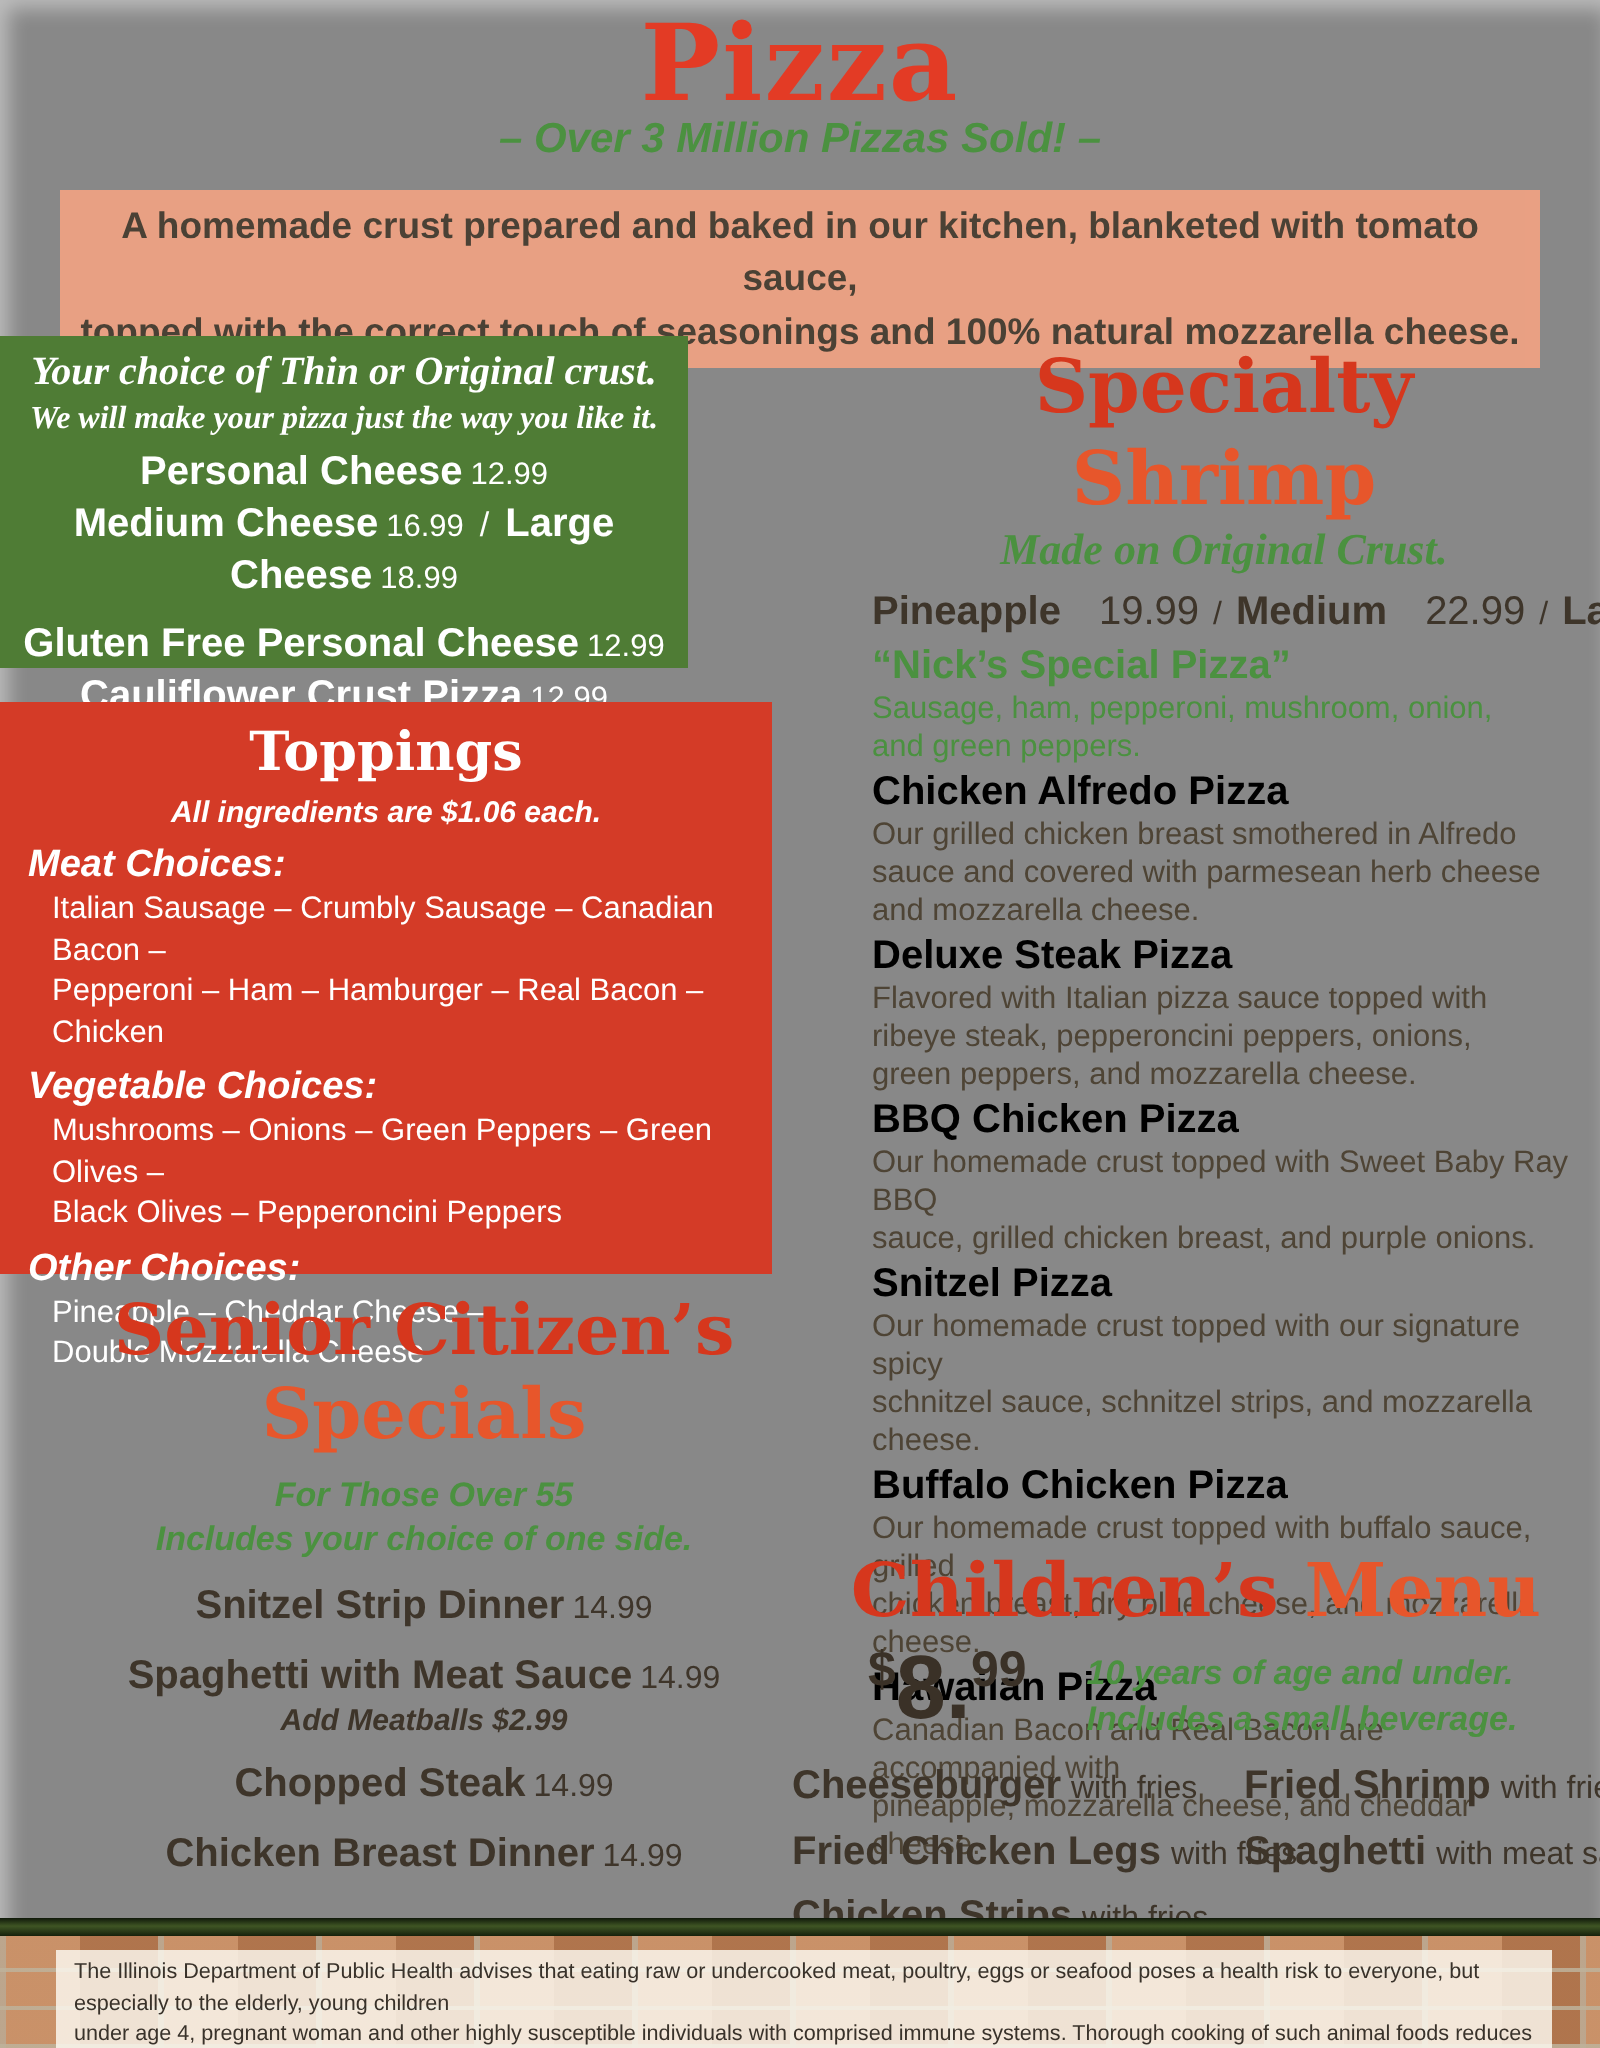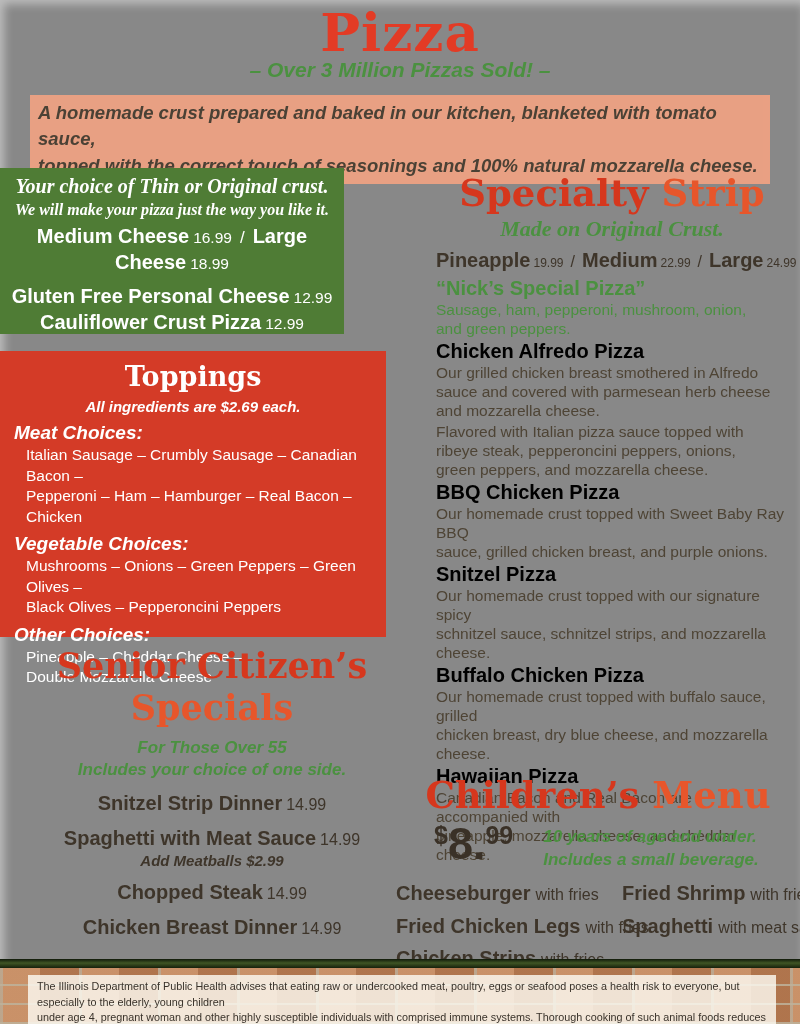--- a/index.html
+++ b/index.html
@@ -25,22 +25,22 @@
     font-family:"DejaVu Serif",serif; font-weight:bold; font-size:53px;
     color:var(--red_title); letter-spacing:1px;
   }
   .tagline {
     position:absolute; top:58px; left:0; right:0; text-align:center;
     font-style:italic; font-weight:bold; font-size:21px; color:var(--green_text);
   }
   .desc-banner {
     position:absolute; top:95px; left:30px; right:30px;
     background:var(--banner_bg); opacity:.94;
-    text-align:left; font-weight:bold; font-size:18.5px; line-height:1.42;
-    color:#473d30; padding:5px 8px;font-style:italic;
+    text-align:center; font-weight:bold; font-size:18.5px; line-height:1.42;
+    color:#473d30; padding:5px 8px;
   }
 
   
   .crust-box {
     position:absolute; top:168px; left:0; width:344px; height:166px;
     background:var(--green_box); color:#fff; text-align:center; padding-top:6px;
   }
   .crust-heading { font-family:"Liberation Serif","DejaVu Serif",serif; font-style:italic; font-weight:bold; font-size:20px; line-height:25px; }
   .crust-subheading { font-family:"Liberation Serif","DejaVu Serif",serif; font-style:italic; font-weight:bold; font-size:16px; line-height:21px; }
   .crust-items { margin-top:4px; }
@@ -73,21 +73,21 @@
   .subnote { font-style:italic; font-weight:bold; font-size:15px; line-height:19px; }
 
   
   .specialty { position:absolute; left:436px; top:170px; width:352px; }
   .spec-title { text-align:center; font-family:"DejaVu Serif",serif; font-weight:bold; font-size:37px; line-height:46px; }
   .w1 { color:var(--red_dark); }
   .w2 { color:var(--red_light); }
   .spec-sub { text-align:center; color:var(--green_text); font-family:"Liberation Serif","DejaVu Serif",serif; font-style:italic; font-weight:bold; font-size:22px; line-height:26px; }
   .sizes { margin-top:4px; line-height:28px; }
   .szname { font-weight:bold; font-size:20px; }
-  .szprice { font-size:12px; margin-left:3px; }
+  .szprice { font-size:20px; margin-left:19px; }
   .szsep { font-size:16px; margin:0 7px; }
   .pizzas { }
   .pizza { margin-bottom:2px; }
   .pname { font-weight:bold; font-size:20px; line-height:23px; color:#000000; }
   .pdesc { font-size:15.5px; line-height:19px; color:#4e4435; }
   .pizza.nick .pname, .pizza.nick .pdesc { color:var(--green_text); }
 
   
   .children { position:absolute; left:396px; top:773px; width:404px; }
   .children-title { text-align:center; font-family:"DejaVu Serif",serif; font-weight:bold; font-size:37px; line-height:44px; }
@@ -133,34 +133,37 @@
   <div class="desc-banner">
     <span class="pre">A homemade crust prepared and baked in our kitchen, blanketed with tomato sauce,
 topped with the correct touch of seasonings and 100% natural mozzarella cheese.</span>
   </div>
 
   <section class="crust-box">
     <div class="crust-heading">Your choice of Thin or Original crust.</div>
     <div class="crust-subheading">We will make your pizza just the way you like it.</div>
     <div class="crust-items">
       <div class="gline">
+        <span class="gname">Personal Cheese</span><span class="gprice">12.99</span>
+      </div>
+      <div class="gline">
         <span class="gname">Medium Cheese</span><span class="gprice">16.99</span><span class="gsep">/</span><span class="gname">Large Cheese</span><span class="gprice">18.99</span>
       </div>
       <div class="gline gap">
         <span class="gname">Gluten Free Personal Cheese</span><span class="gprice">12.99</span>
       </div>
       <div class="gline">
         <span class="gname">Cauliflower Crust Pizza</span><span class="gprice">12.99</span>
       </div>
     </div>
   </section>
 
   <section class="toppings-box">
     <h2 class="top-title">Toppings</h2>
-    <div class="top-note">All ingredients are $2.69 each.</div>
+    <div class="top-note">All ingredients are $1.06 each.</div>
     <div class="top-group">
       <div class="top-label">Meat Choices:</div>
       <div class="top-items pre">Italian Sausage – Crumbly Sausage – Canadian Bacon –
 Pepperoni – Ham – Hamburger – Real Bacon – Chicken</div>
     </div>
     <div class="top-group">
       <div class="top-label">Vegetable Choices:</div>
       <div class="top-items pre">Mushrooms – Onions – Green Peppers – Green Olives –
 Black Olives – Pepperoncini Peppers</div>
     </div>
@@ -187,38 +190,39 @@
       <div class="sitem">
         <span class="sname">Chopped Steak</span><span class="sprice">14.99</span>
       </div>
       <div class="sitem">
         <span class="sname">Chicken Breast Dinner</span><span class="sprice">14.99</span>
       </div>
     </div>
   </section>
 
   <section class="specialty">
-    <h2 class="spec-title"><span class="w1">Specialty</span> <span class="w2">Strip</span></h2>
+    <h2 class="spec-title"><span class="w1">Specialty</span> <span class="w2">Shrimp</span></h2>
     <div class="spec-sub">Made on Original Crust.</div>
     <div class="sizes">
       <span class="szname">Pineapple</span><span class="szprice">19.99</span><span class="szsep">/</span><span class="szname">Medium</span><span class="szprice">22.99</span><span class="szsep">/</span><span class="szname">Large</span><span class="szprice">24.99</span>
     </div>
     <div class="pizzas">
       <div class="pizza nick">
         <div class="pname">“Nick’s Special Pizza”</div>
         <div class="pdesc pre">Sausage, ham, pepperoni, mushroom, onion,
 and green peppers.</div>
       </div>
       <div class="pizza">
         <div class="pname">Chicken Alfredo Pizza</div>
         <div class="pdesc pre">Our grilled chicken breast smothered in Alfredo
 sauce and covered with parmesean herb cheese
 and mozzarella cheese.</div>
       </div>
       <div class="pizza">
+        <div class="pname">Deluxe Steak Pizza</div>
         <div class="pdesc pre">Flavored with Italian pizza sauce topped with
 ribeye steak, pepperoncini peppers, onions,
 green peppers, and mozzarella cheese.</div>
       </div>
       <div class="pizza">
         <div class="pname">BBQ Chicken Pizza</div>
         <div class="pdesc pre">Our homemade crust topped with Sweet Baby Ray BBQ
 sauce, grilled chicken breast, and purple onions.</div>
       </div>
       <div class="pizza">

